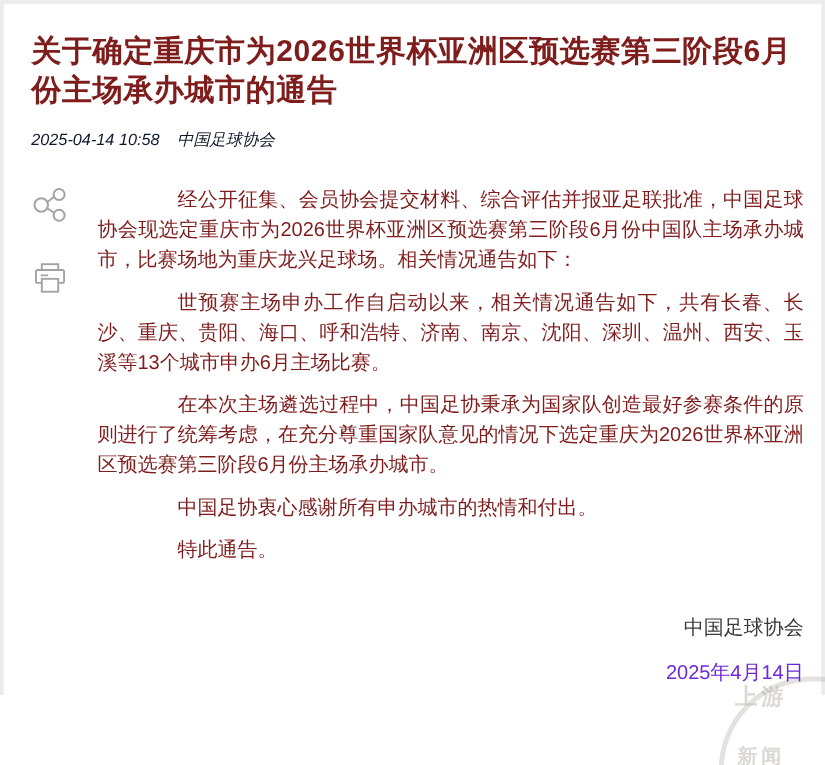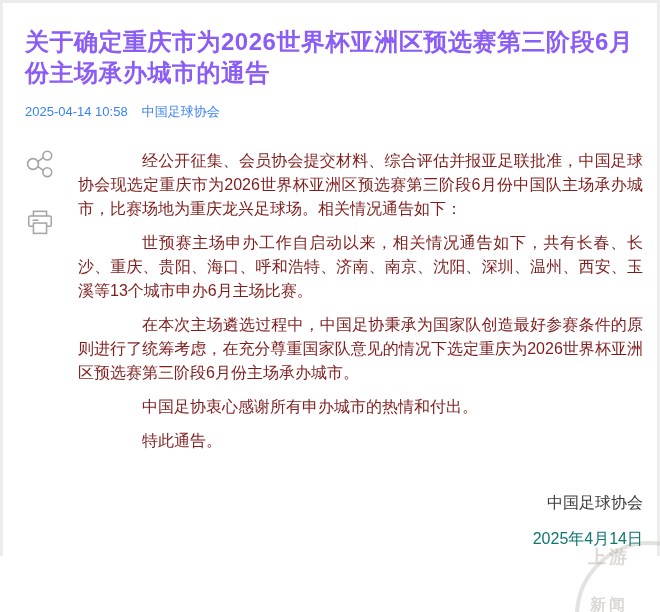--- a/index.html
+++ b/index.html
@@ -18,29 +18,29 @@
   
   .edge-top   { position: absolute; top: 0; left: 0; width: 660px; height: 3px; background: #ececec; }
   .edge-left  { position: absolute; top: 0; left: 0; width: 3px; height: 556px; background: #ececec; }
   .edge-right { position: absolute; top: 0; right: 0; width: 3px; height: 556px; background: #ececec; }
 
   .title {
     margin: 26px 20px 0 25px;
     font-size: 24px;
     line-height: 31px;
     font-weight: 700;
-    color: #8b5cf6;
+    color: #7f1d1d;
     letter-spacing: 0.5px;
     position: relative; z-index: 2;
   }
   .meta {
     margin: 15px 0 0 25px;
     font-size: 13px;
-    color: #3b82f6;
-    position: relative; z-index: 2;
+    color: #0f172a;
+    position: relative; z-index: 2; font-style: italic;
   }
   .meta .time { margin-right: 14px; }
 
   .content {
     display: flex;
     margin-top: 28px;
     position: relative; z-index: 2;
   }
   .tools {
     flex: none;
@@ -72,21 +72,21 @@
     text-align: right;
     font-size: 16px;
     line-height: 24px;
     color: #3b3b3b;
   }
   .sig-date {
     margin-top: 12px;
     text-align: right;
     font-size: 16px;
     line-height: 24px;
-    color: #0f766e;
+    color: #6d28d9;
   }
 
   
   .watermark { position: absolute; z-index: 1; left: 0; top: 0; width: 660px; height: 450px; pointer-events: none; }
   .wm-circle {
     position: absolute;
     left: 575px; top: 541px;
     width: 150px; height: 150px;
     border-radius: 50%;
     border: 4px solid rgba(196,190,185,0.45);

